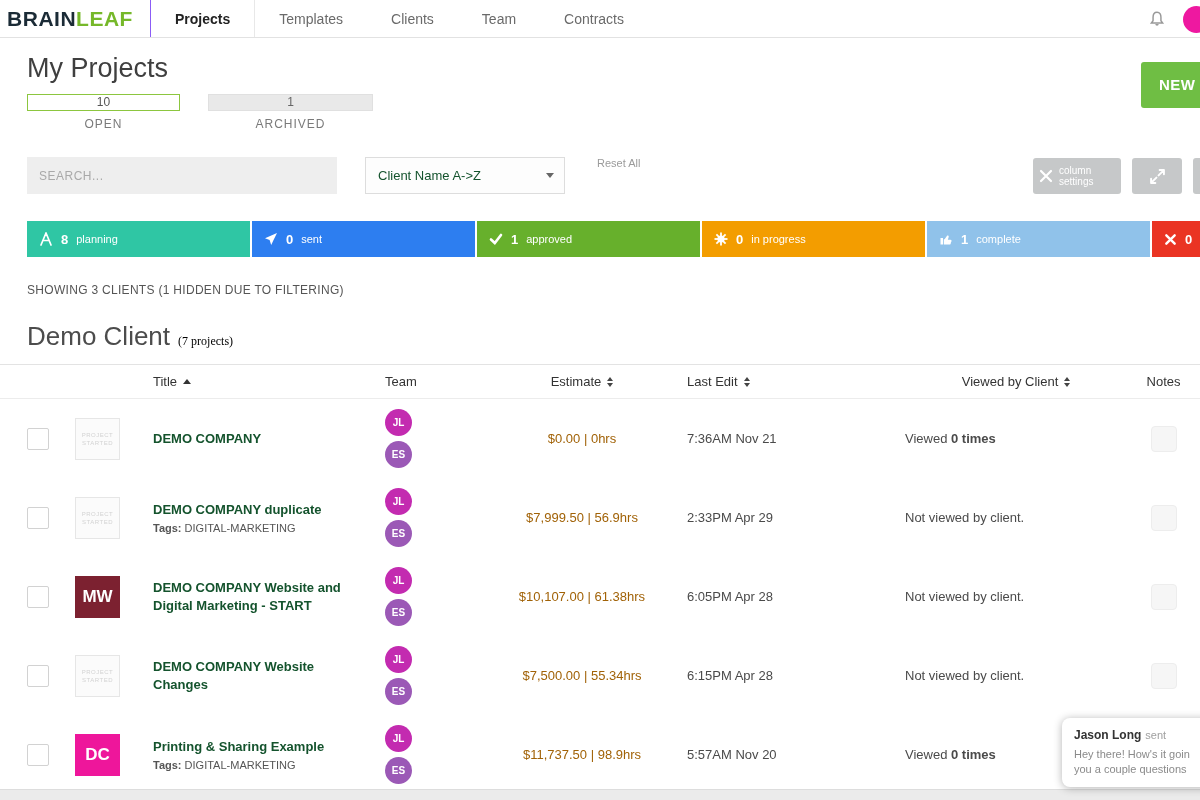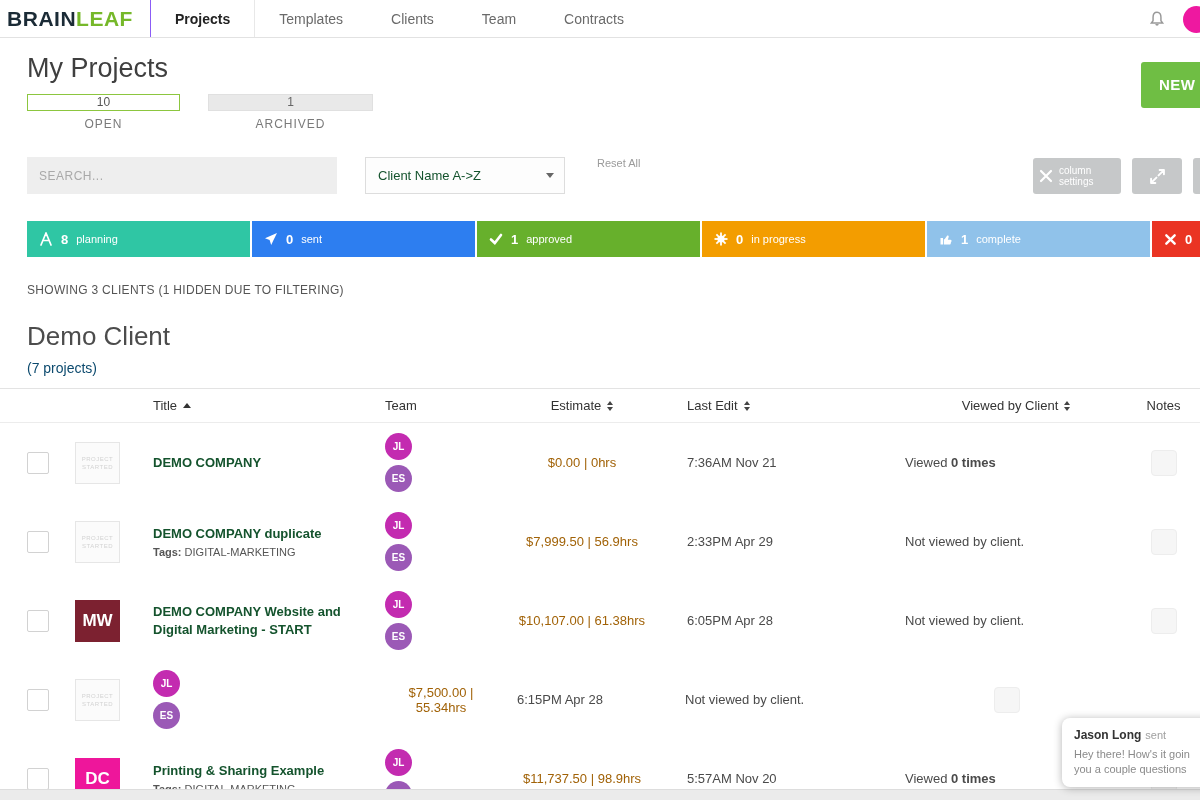--- a/index.html
+++ b/index.html
@@ -43,23 +43,23 @@
   .status-bar { display:flex; gap:2px; margin:26px 0 0 27px; width:1500px; }
   .status-seg { height:36px; display:flex; align-items:center; padding-left:12px; gap:8px; color:#fff; flex:0 0 223px; cursor:pointer; }
   .status-seg.last { flex:0 0 240px; }
   .status-count { font-weight:bold; font-size:13px; }
   .status-label { font-size:11px; }
   .seg-icon { display:flex; align-items:center; }
 
   .showing-text { margin:26px 0 0 27px; font-size:12px; color:#555; letter-spacing:.3px; }
 
   
-  .client-header { margin:24px 0 0 27px; display:flex; align-items:baseline; gap:8px;flex-direction:column; }
+  .client-header { margin:24px 0 0 27px; display:flex; align-items:baseline; gap:8px; }
   .client-name { font-size:26px; color:#4c4c4c; font-weight:400; }
-  .client-projects { font-size:14px; color:#0c4a6e; }
+  .client-projects { font-size:12px; color:#000000;font-family:Liberation Serif, serif; }
   .client-divider { border-bottom:1px solid #e3e3e3; margin-top:12px; }
 
   
   .grid-cols { display:grid; grid-template-columns:48px 78px 232px 112px 170px 220px 240px 1fr; align-items:center; padding-left:27px; }
   .table-header { height:34px; border-bottom:1px solid #ececec; font-size:13px; color:#333; background:#fff; }
   .th { display:flex; align-items:center; gap:6px; }
   .th-center { justify-content:center; }
   .tri-up { width:0; height:0; border-left:4px solid transparent; border-right:4px solid transparent; border-bottom:5px solid #333; display:inline-block; }
   .sort-both { display:inline-flex; flex-direction:column; gap:2px; }
   .tri-up-s { width:0; height:0; border-left:3.5px solid transparent; border-right:3.5px solid transparent; border-bottom:4px solid #444; }
@@ -351,20 +351,23 @@
 <div class="grid-cols project-row">
   <div>
       <div class="checkbox"></div>
     </div>
   <div>
     <div class="thumb placeholder">
       <span>PROJECT</span>
       <span>STARTED</span>
     </div>
   </div>
+  <div class="title-cell">
+    <div class="project-title">DEMO COMPANY Website Changes</div>
+  </div>
   <div class="team-cell">
     <div class="avatar-sm" style="background: rgb(195, 43, 176);">JL</div>
     <div class="avatar-sm" style="background: rgb(155, 89, 182);">ES</div>
   </div>
   <div class="estimate-cell">$7,500.00 | 55.34hrs</div>
   <div class="lastedit-cell">6:15PM Apr 28</div>
   <div class="viewed-cell"><span>Not viewed by client.</span><b></b></div>
   <div class="notes-cell">
       <div class="note-box"></div>
     </div>

